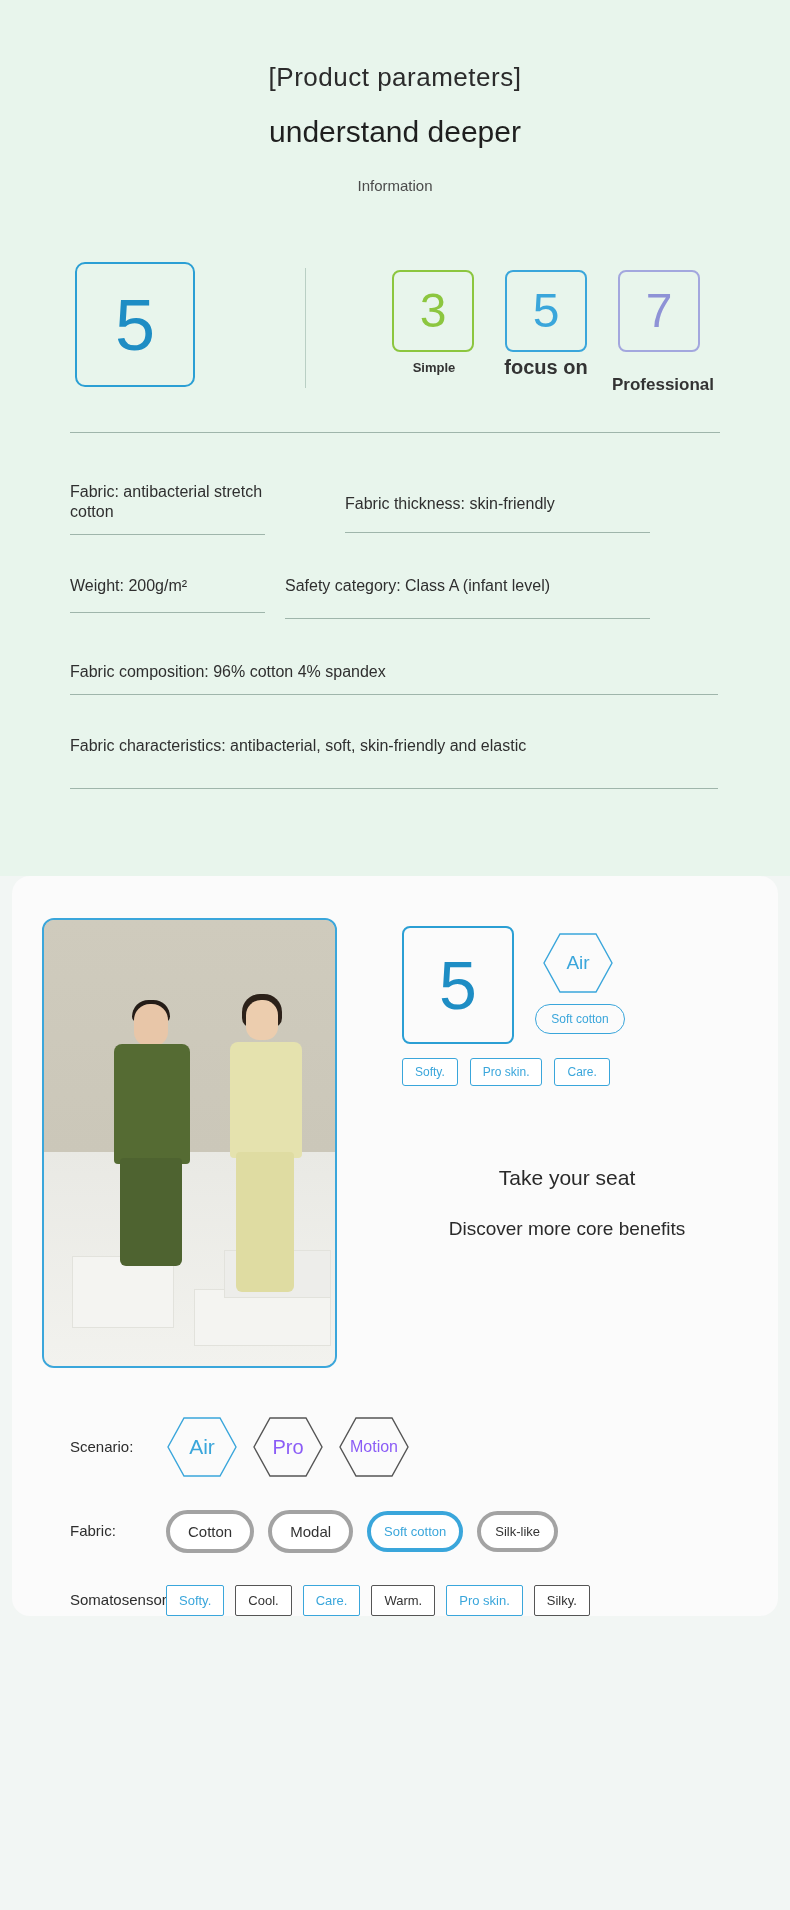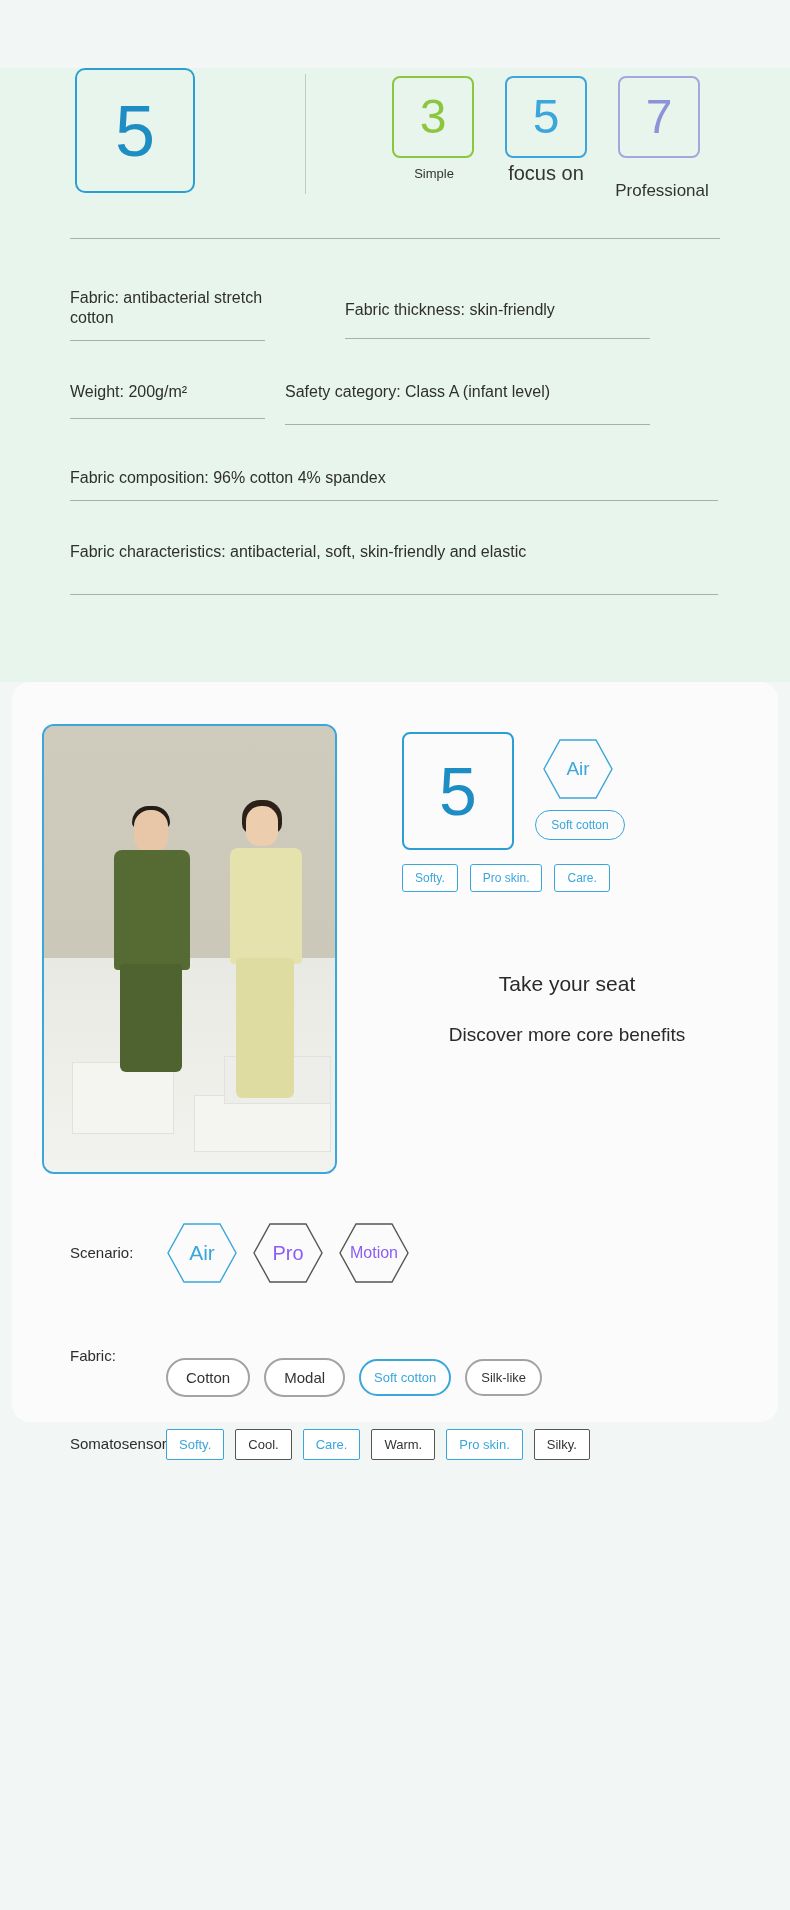--- a/index.html
+++ b/index.html
@@ -104,21 +104,21 @@
   .small-num.n3 span { color: #8cc63f; }
   .small-num.n5 { left: 505px; border: 2px solid #3aa6db; }
   .small-num.n5 span { color: #3aa6db; }
   .small-num.n7 { left: 618px; border: 2px solid #a3a7de; }
   .small-num.n7 span { color: #8e92d6; }
 
   .small-label {
     position: absolute;
     text-align: center;
     color: #333;
-    font-weight: 400;
+    font-weight: 700;
   }
   .small-label.l1 {
     left: 392px; top: 98px; width: 84px; font-size: 13px;
   }
   .small-label.l2 {
     left: 496px; top: 94px; width: 100px; font-size: 20px;
   }
   .small-label.l3 {
     left: 612px; top: 112px; width: 100px; font-size: 17px; line-height: 1.25;
   }
@@ -348,28 +348,27 @@
     height: 62px;
     display: inline-flex;
     align-items: center;
     justify-content: center;
   }
   .hex-chip svg { position: absolute; inset: 0; width: 100%; height: 100%; }
   .hex-chip span { position: relative; font-size: 20px; color: #8b5cf6; }
   .hex-chip.accent span { color: #3aa6db; font-size: 21px; }
   .hex-chip.small span { font-size: 16px; }
   .oval-chip {
-    border: 2px solid #a3a3a3;
+    border: 4px solid #a3a3a3;
     border-radius: 22px;
     padding: 9px 18px;
     font-size: 15px;
     color: #333;
     background: #fff;
     white-space: nowrap;
-    margin-top: 42px;
   }
   .oval-chip.accent { border-color: #3aa6db; color: #3aa6db; font-size: 13px; padding: 9px 13px; }
   .oval-chip.smalltext { font-size: 13px; padding: 9px 14px; }
   .rect-chip {
     border: 1px solid #555;
     border-radius: 2px;
     padding: 7px 12px;
     font-size: 13px;
     color: #333;
     background: #fff;
@@ -378,20 +377,25 @@
   .rect-chip.accent { border-color: #3aa6db; color: #3aa6db; }
   .chips.tight { gap: 11px; }
 </style>
 </head>
 <body>
 
 <div class="page">
 
   <div class="top-section">
 
+    <div class="heading-wrap">
+      <div class="heading-bracket">[Product parameters]</div>
+      <div class="heading-main">understand deeper</div>
+      <div class="heading-sub">Information</div>
+    </div>
 
     <div class="numbers-row">
       <div class="big-num-box">
         <span>5</span>
       </div>
 
       <div class="vdivider"></div>
 
       <div class="small-num n3">
         <span>3</span>

